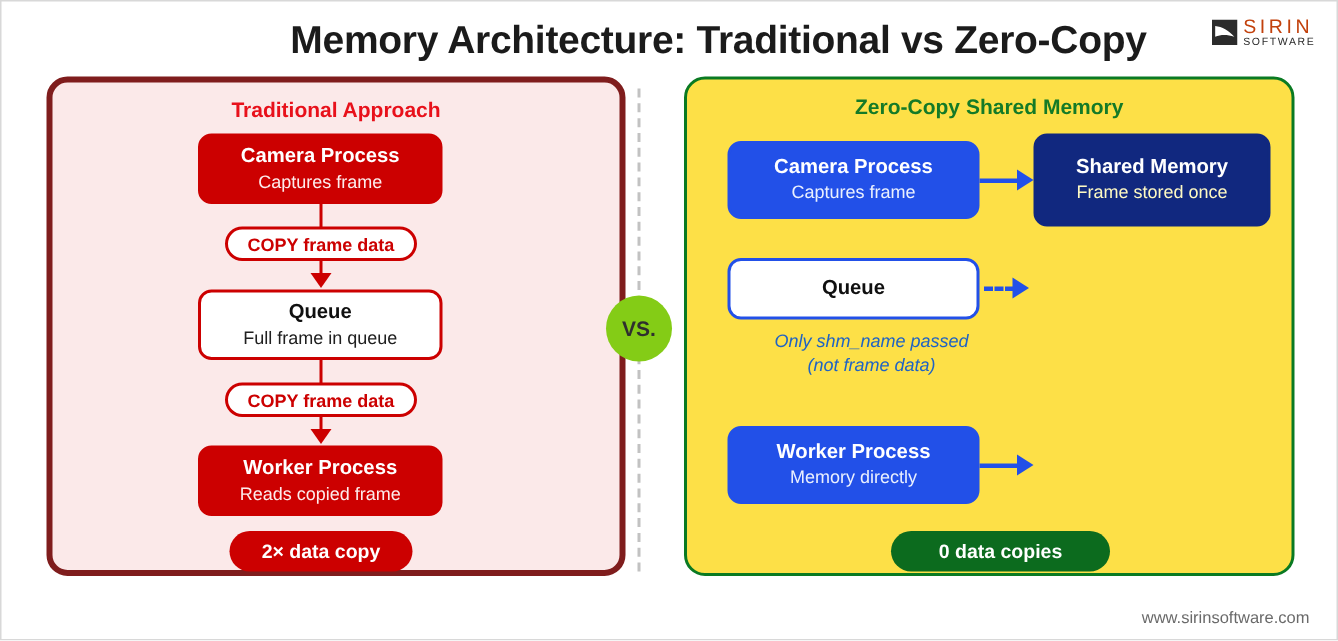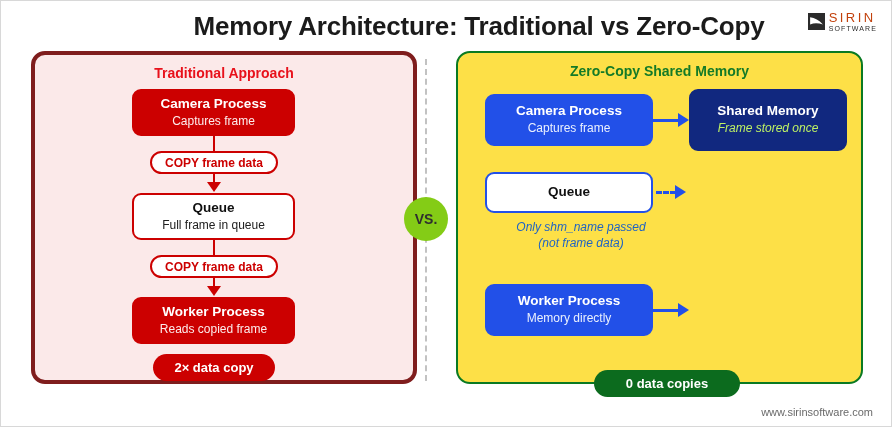--- a/index.html
+++ b/index.html
@@ -140,21 +140,21 @@
   .node-outline-red { background: #ffffff; border: 2px solid #cc0000; }
   .node-outline-red .t1 { color: #101010; }
   .node-outline-red .t2 { color: #202020; }
 
   .node-solid-blue { background: #2250e8; border: 2px solid #2250e8; }
   .node-solid-blue .t1 { color: #ffffff; }
   .node-solid-blue .t2 { color: #eaf0fe; }
 
   .node-solid-navy { background: #11287f; border: 2px solid #11287f; }
   .node-solid-navy .t1 { color: #ffffff; }
-  .node-solid-navy .t2 { color: #bef264; font-style: italic; }
+  .node-solid-navy .t2 { color: #fef9c3; }
 
   .node-outline-blue { background: #ffffff; border: 2.5px solid #2250e8; }
   .node-outline-blue .t1 { color: #101010; }
 
   
   .pill {
     position: absolute;
     box-sizing: border-box;
     border-radius: 999px;
     display: flex;
@@ -317,17 +317,17 @@
   </div>
 
   <div class="node node-solid-blue" style="left:484px; top:283px; width:168px; height:52px;">
     <span class="t1">Worker Process</span>
     <span class="t2">Memory directly</span>
   </div>
 
   <div class="hline-blue" style="left:652px; top:308px; width:26px;"></div>
   <div class="arrow-right-blue" style="left:677px; top:302px;"></div>
 
-  <div class="pill badge-green" style="left:593px; top:353px; width:146px; height:27px;margin-top:16px;">0 data copies</div>
+  <div class="pill badge-green" style="left:593px; top:353px; width:146px; height:27px;">0 data copies</div>
 
   <div id="footer-url">www.sirinsoftware.com</div>
 
 </div>
 
 </body></html>

